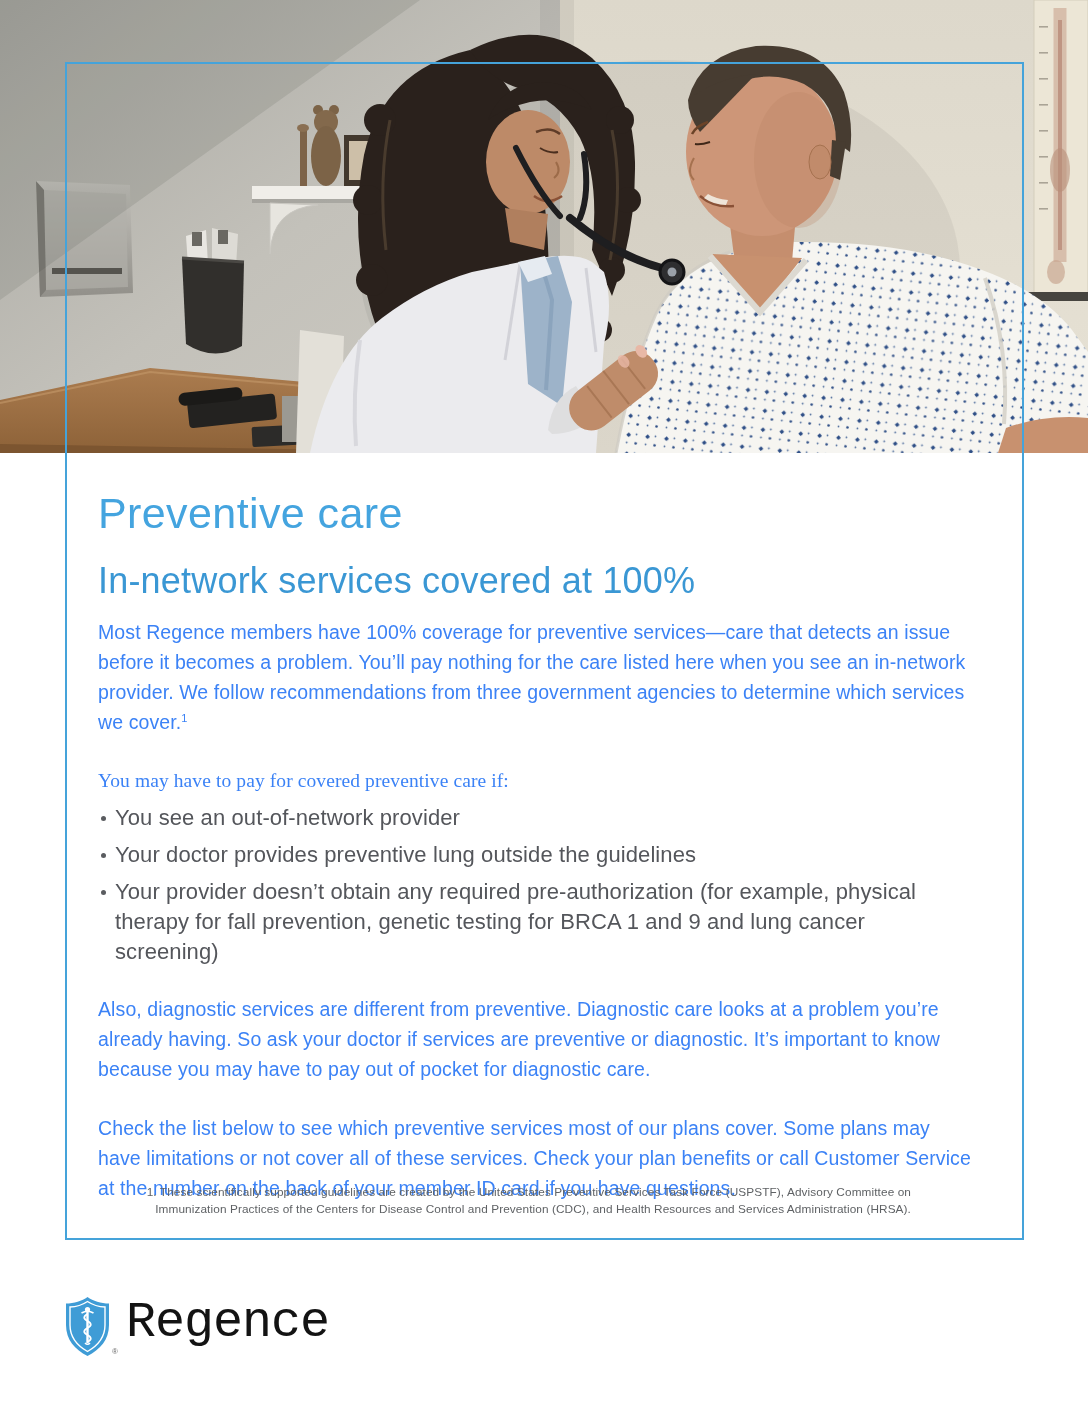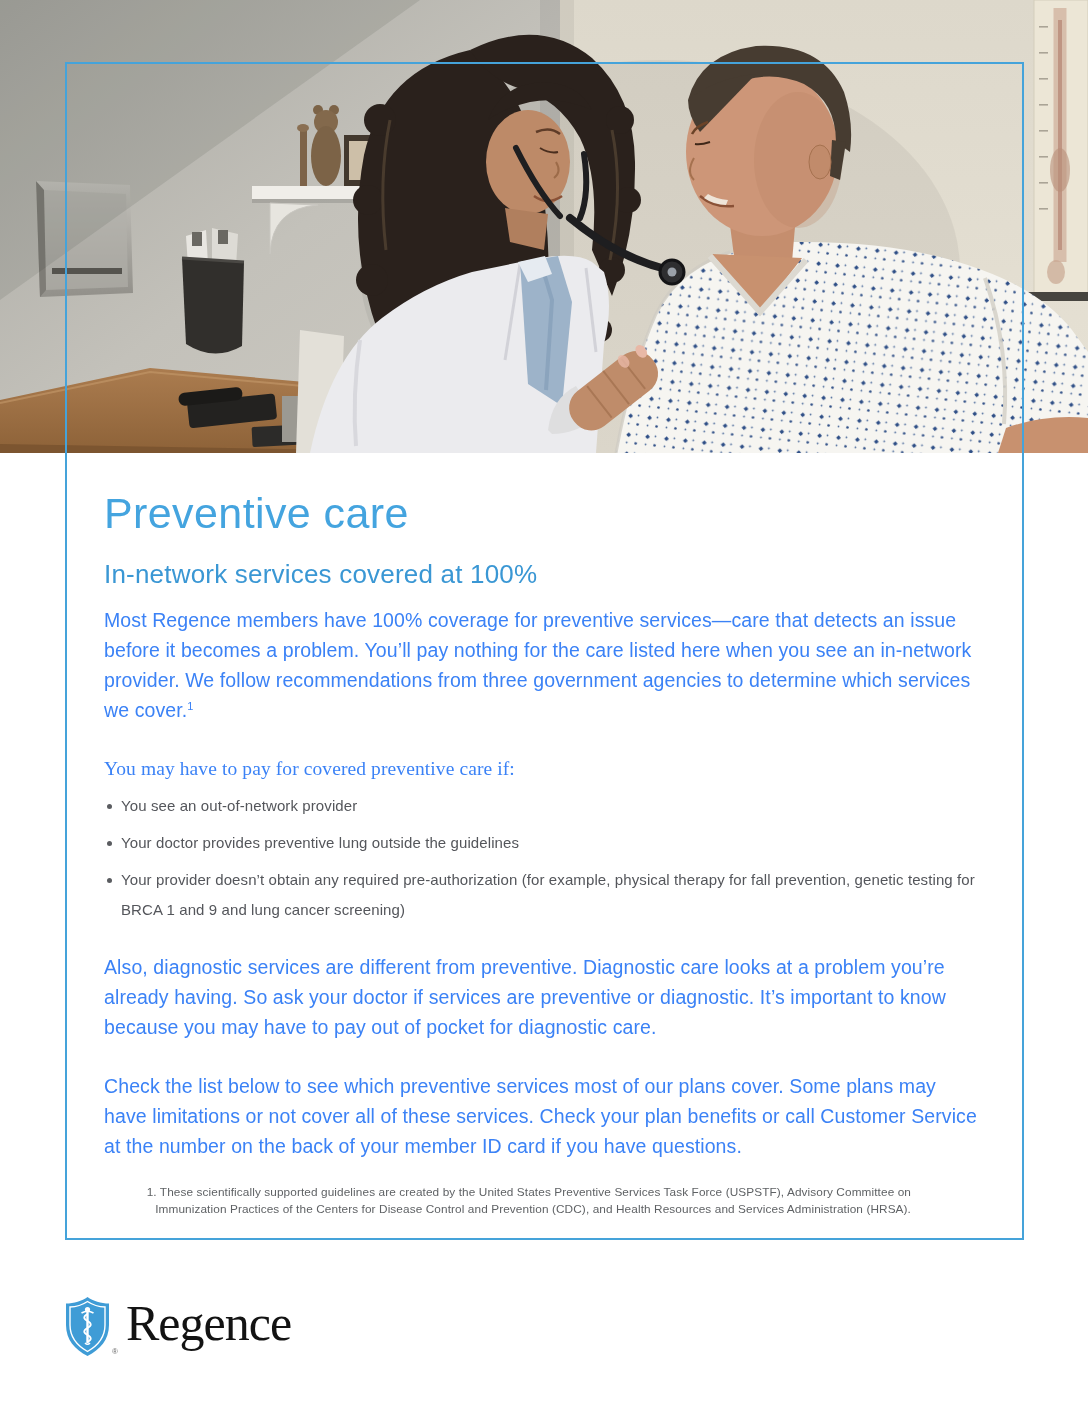--- a/index.html
+++ b/index.html
@@ -9,45 +9,45 @@
   }
   
   .photo{position:absolute;left:0;top:0;width:1088px;height:453px;overflow:hidden;}
   .photo svg{display:block;}
   
   .frame{
     position:absolute;left:65px;top:62px;width:955px;height:1174px;
     border:2px solid #45a3da;pointer-events:none;z-index:6;background:transparent;
   }
   
-  .content{position:absolute;left:104px;top:489px;width:876px;z-index:4;}
+  .content{position:absolute;left:98px;top:489px;width:876px;z-index:4;}
   h1{margin:0 0 22px 0;font-size:43px;font-weight:400;color:#44a4df;letter-spacing:.4px;line-height:1.12;}
-  h2{margin:0 0 15px 0;font-size:26px;font-weight:400;color:#3a97d4;letter-spacing:.2px;line-height:1.2;}
+  h2{margin:0 0 15px 0;font-size:36px;font-weight:400;color:#3a97d4;letter-spacing:.2px;line-height:1.2;}
   p.body{margin:0 0 29px 0;font-size:19.5px;line-height:30px;color:#3b82f6;letter-spacing:.1px;}
   p.lead{margin-bottom:7px;font-family:Liberation Serif, serif;}
   sup{font-size:11px;vertical-align:super;line-height:0;}
   ul.paylist{list-style:none;margin:0 0 27px 0;padding:0;}
   ul.paylist li{
     position:relative;padding-left:17px;margin-bottom:7px;
-    font-size:15px;line-height:30px;color:#54565b;letter-spacing:.1px;
+    font-size:22px;line-height:30px;color:#54565b;letter-spacing:.1px;
   }
   ul.paylist li::before{
     content:"";position:absolute;left:3px;top:13px;width:5px;height:5px;border-radius:50%;background:#5a5c60;
   }
   .footnote{
     position:absolute;left:106px;top:1184px;width:792px;z-index:4;
     font-size:11.8px;line-height:17px;color:#5f6265;letter-spacing:.1px;
     padding-left:13px;text-indent:-13px;margin:0;text-align:right;
   }
   
   .logo{position:absolute;left:64px;top:1296px;display:flex;align-items:center;gap:15px;z-index:4;}
   .shield-wrap{position:relative;display:inline-block;width:47px;height:61px;}
   .shield-wrap .reg{position:absolute;right:-7px;bottom:1px;font-size:8px;color:#6a6a6a;}
   .brand{
-    font-family:Liberation Serif, serif;font-size:50px;color:#131313;
+    font-family:Liberation Mono, monospace;font-size:50px;color:#131313;
     letter-spacing:-1px;line-height:1;position:relative;top:-4px;
   }
 </style>
 </head>
 <body>
 
 <div class="page">
 
   <div class="photo">
     <svg width="1088" height="453" viewBox="0 0 1088 453" xmlns="http://www.w3.org/2000/svg">

